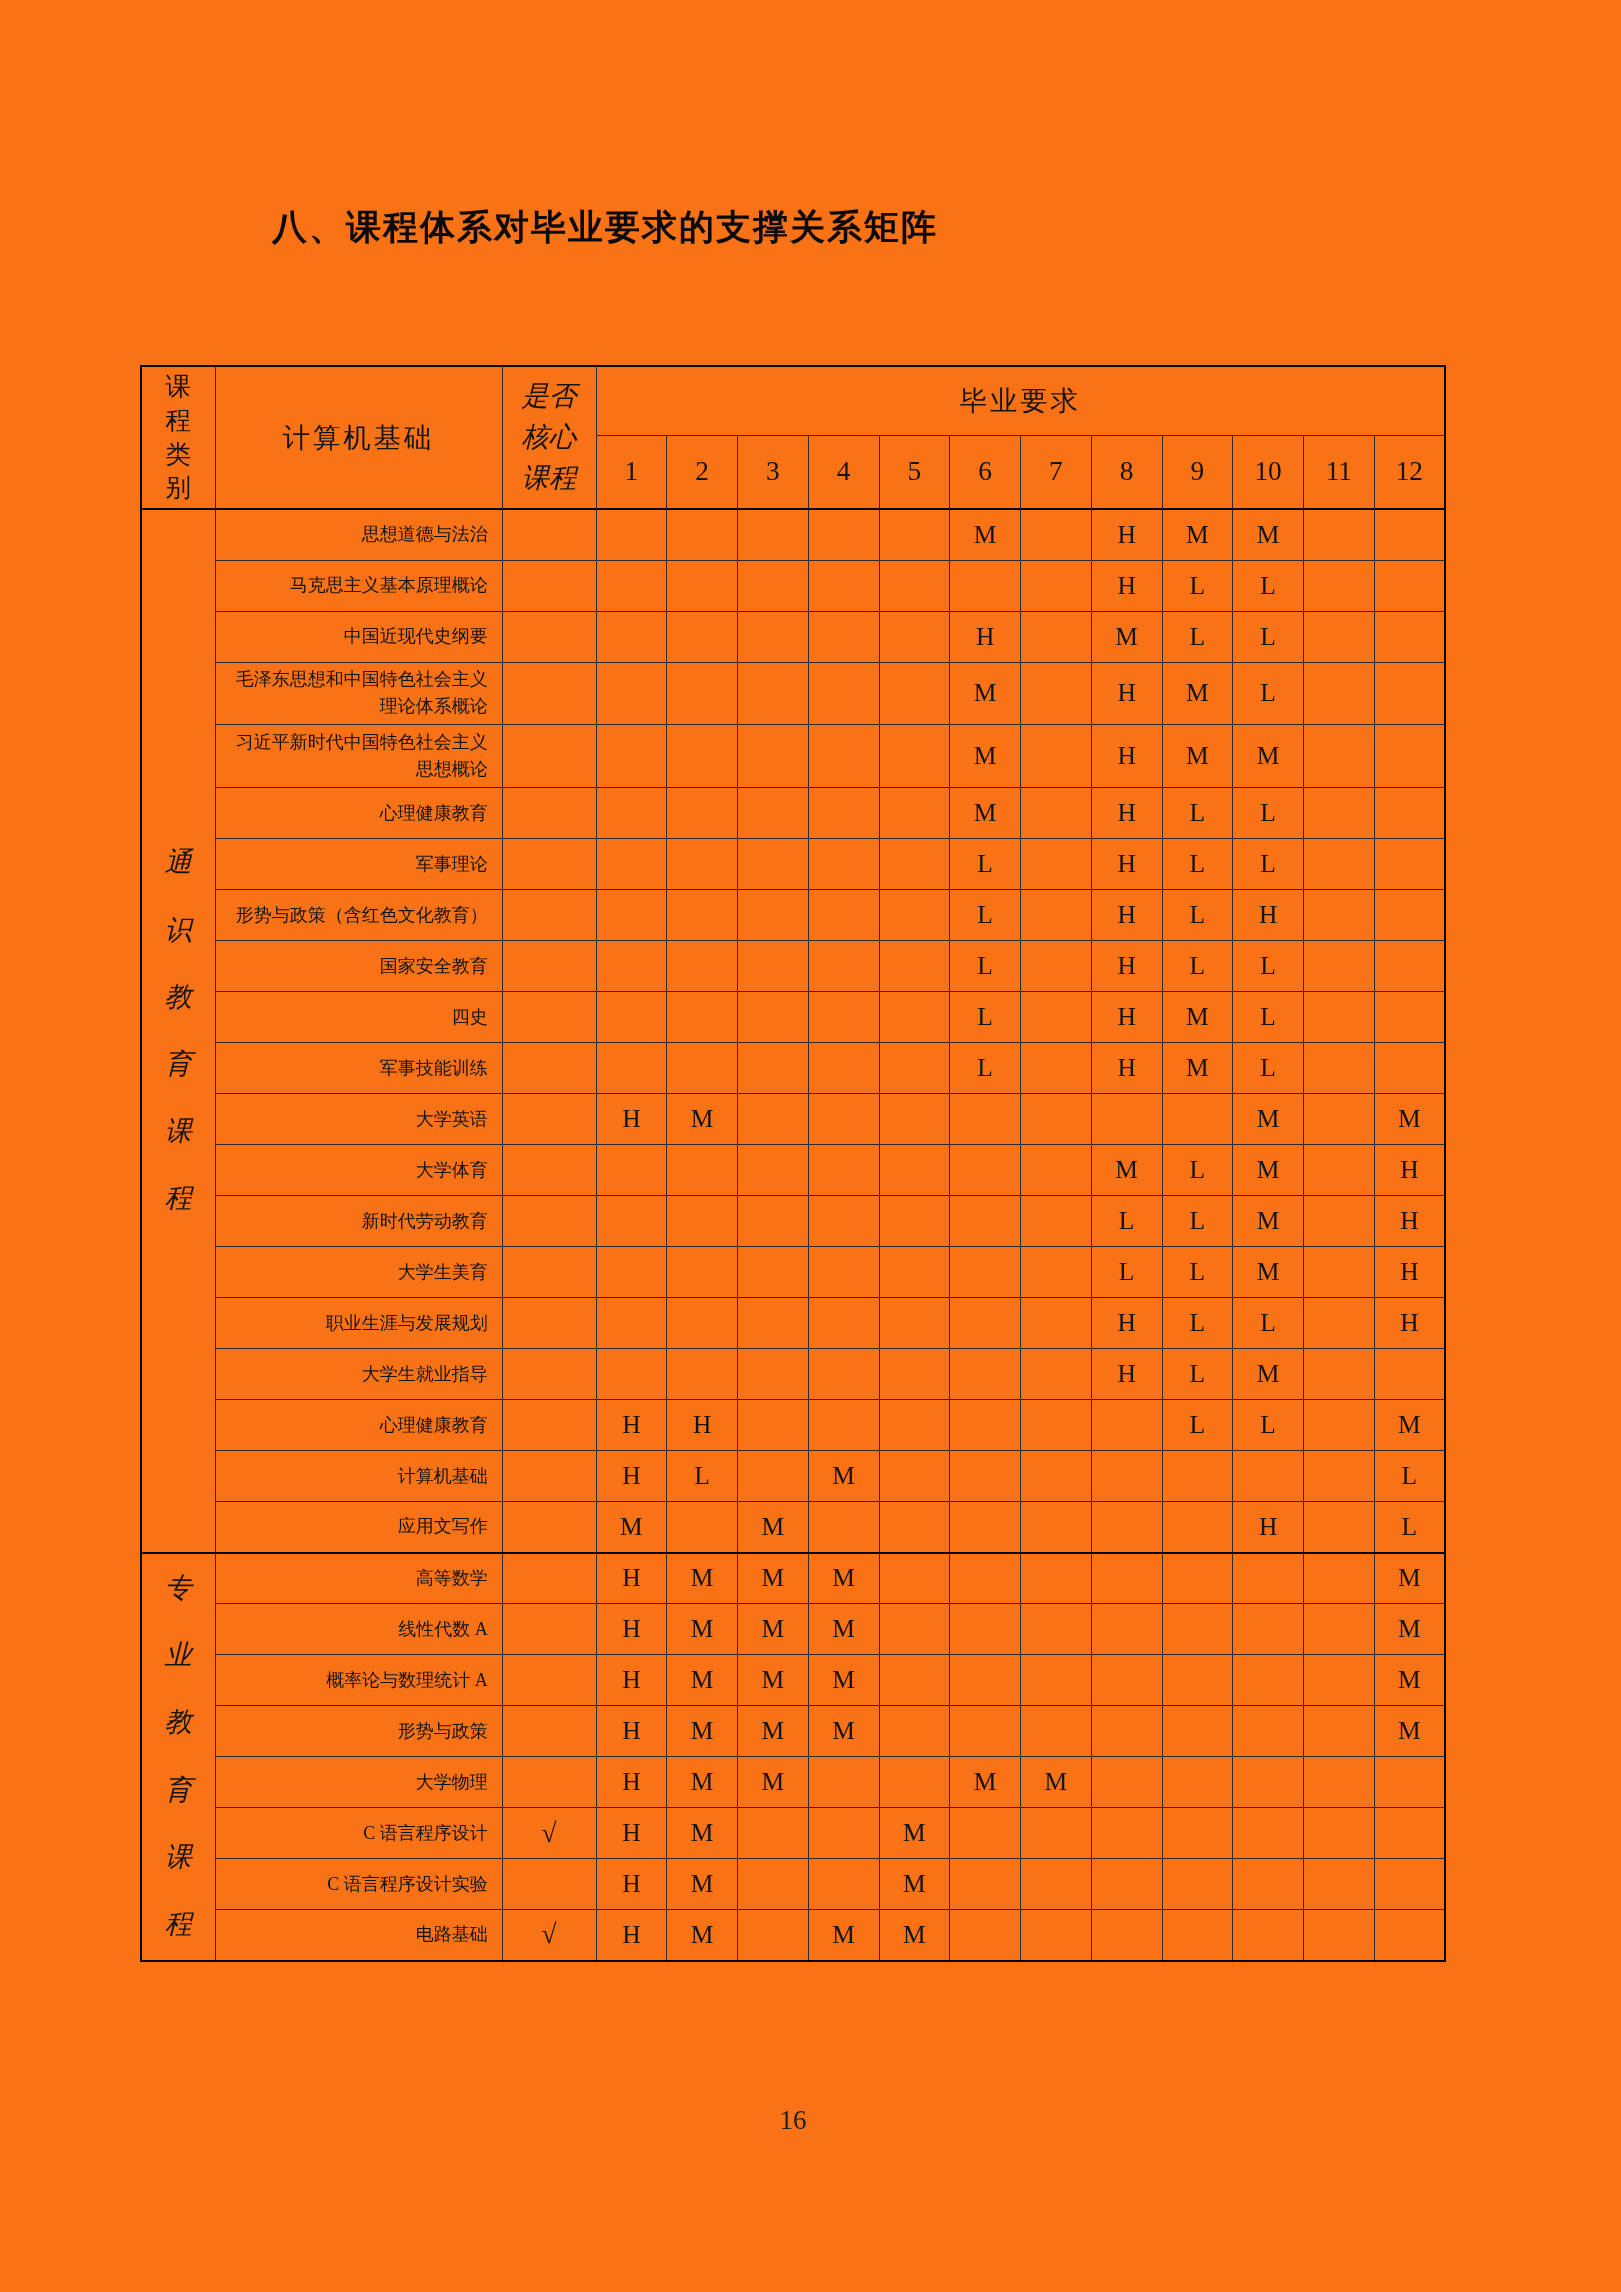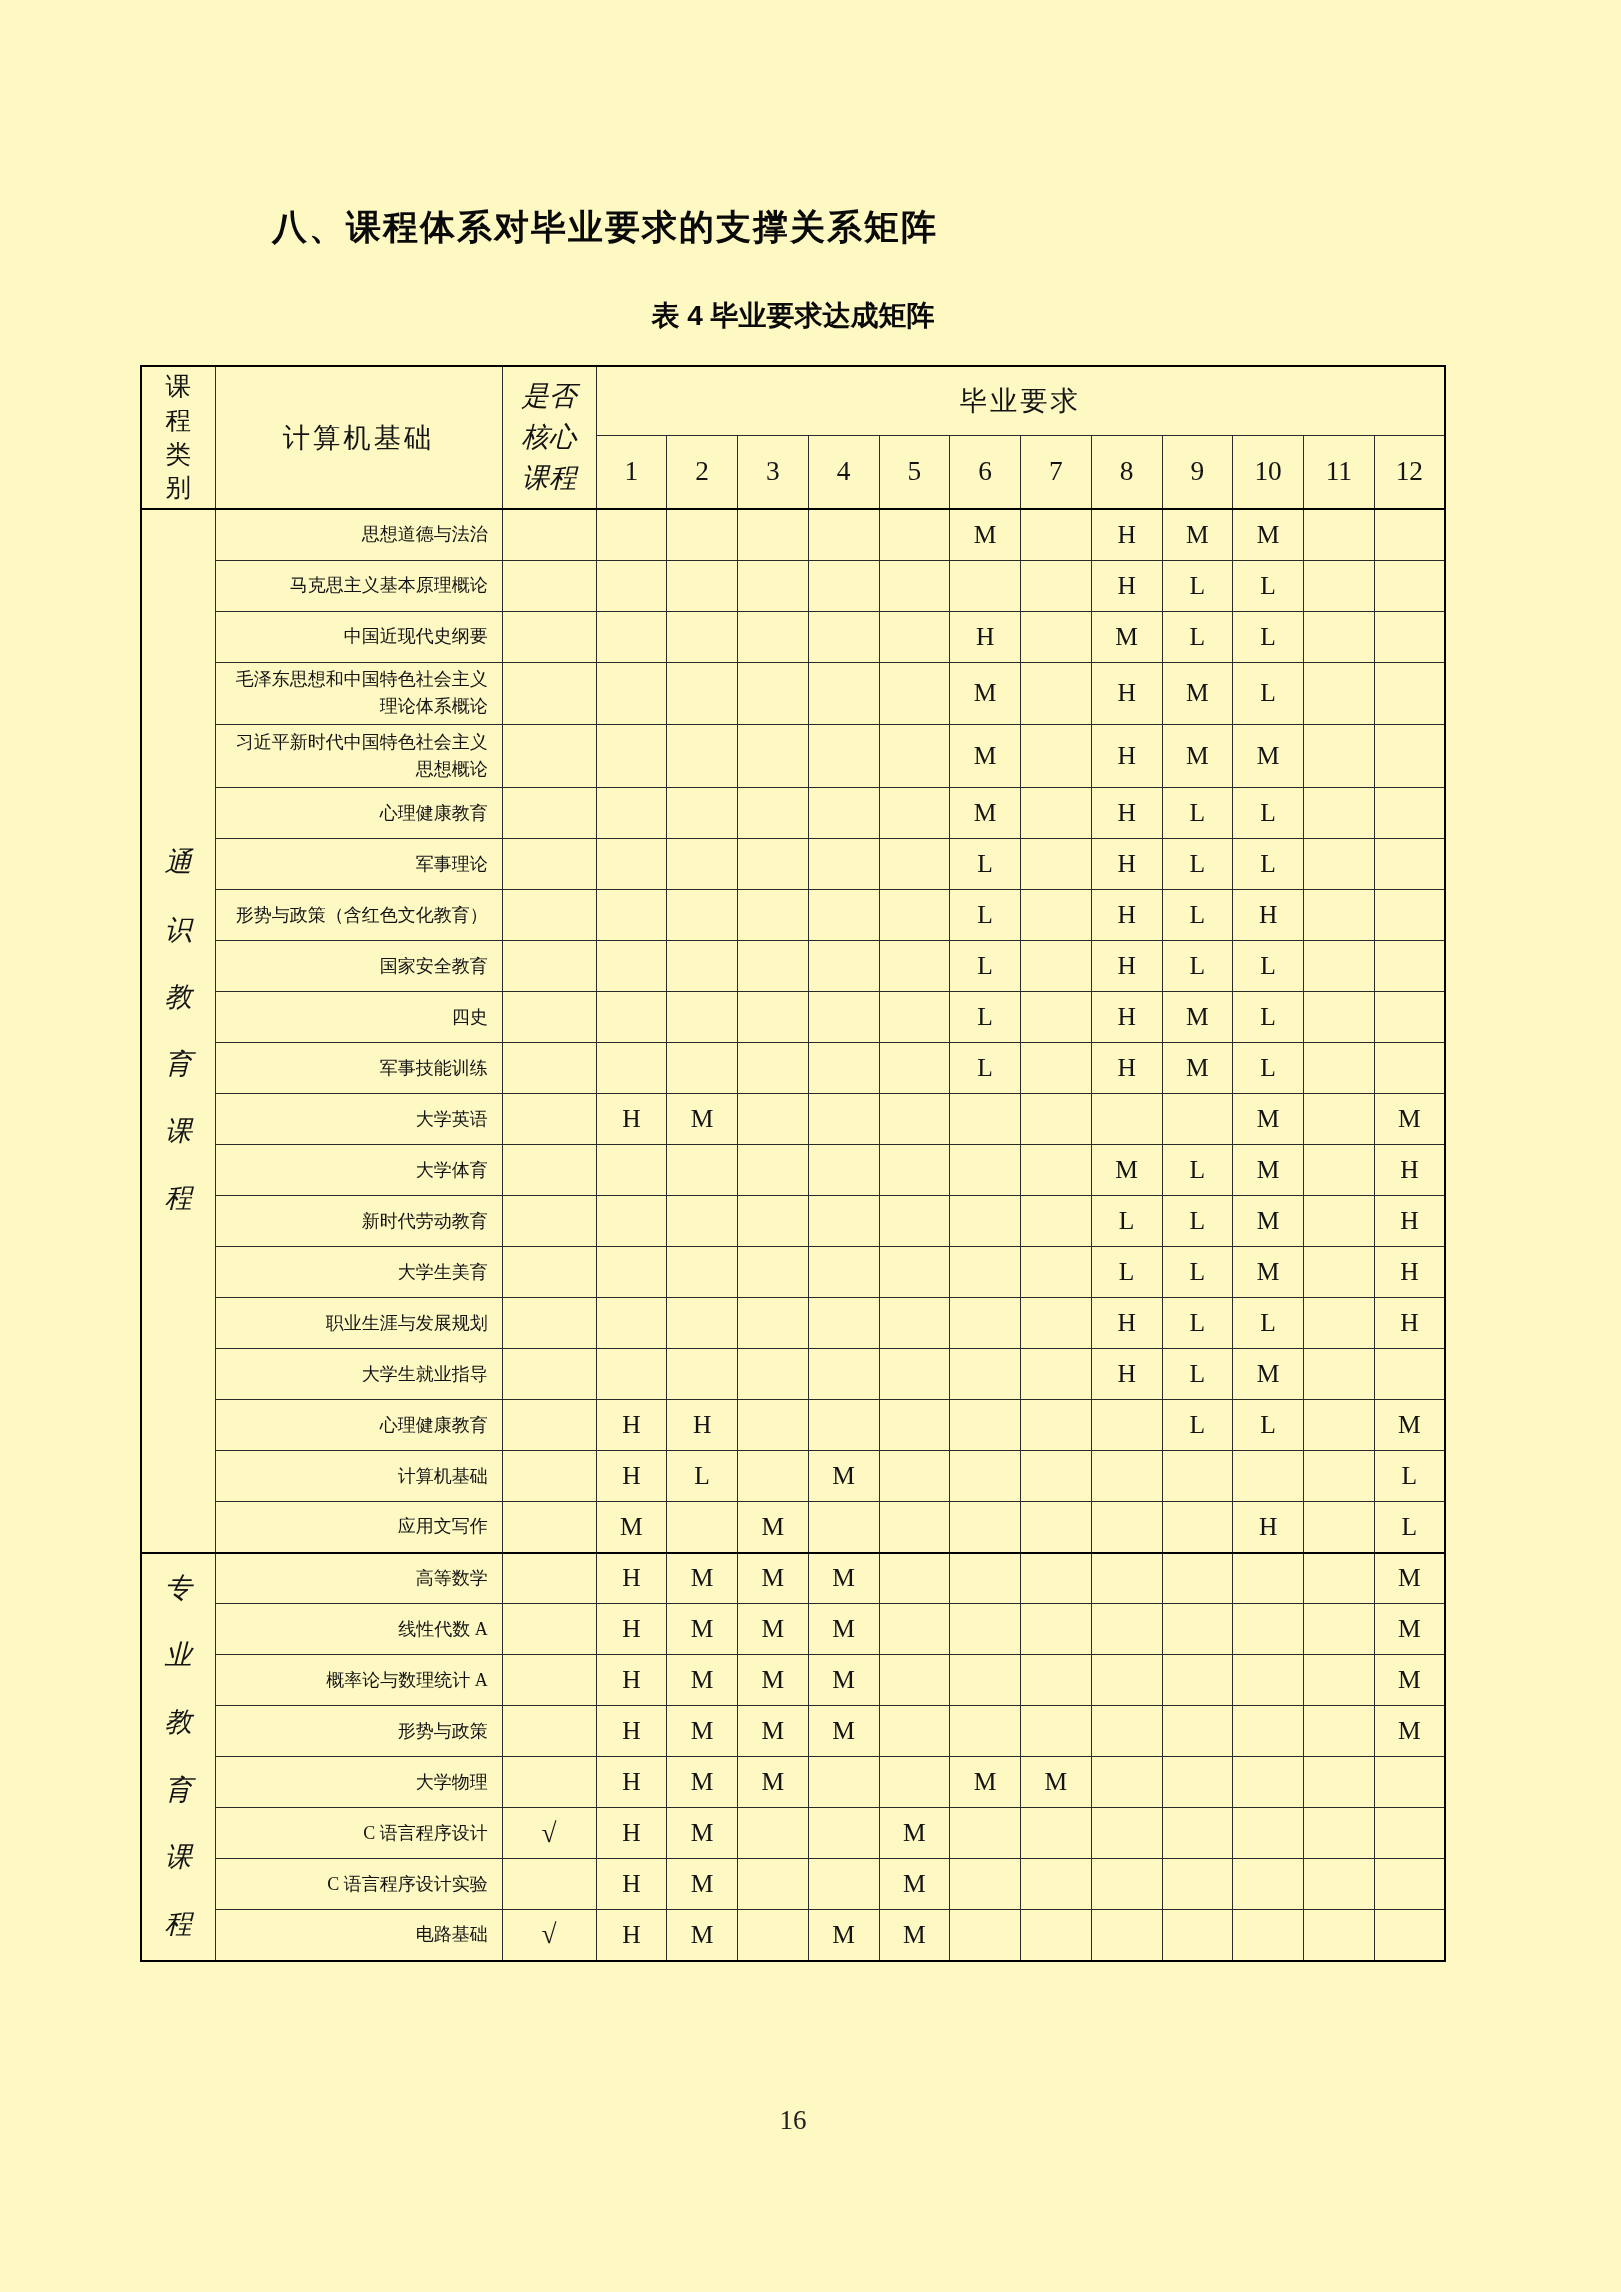--- a/index.html
+++ b/index.html
@@ -2,21 +2,21 @@
 <html><head>
 <meta charset="utf-8">
 <style>
   * { margin:0; padding:0; box-sizing:border-box; }
   html,body { background:#ffffff; }
   body {
     width:1621px; height:2293px;
     font-family:"Liberation Serif", serif;
     color:#141414;
   }
-  .page { position:relative; width:1621px; height:2293px; background:#fef9c3; overflow:hidden; }
+  .page { position:relative; width:1621px; height:2293px; background:#f97316; overflow:hidden; }
 
   .heading {
     position:absolute; left:272px; top:204px;
     font-family:"Liberation Sans", sans-serif;
     font-size:35px; font-weight:bold; letter-spacing:2px;
     color:#0a0a0a; white-space:nowrap;
   }
   .caption {
     position:absolute; left:140px; top:297px; width:1306px;
     text-align:center;
@@ -73,21 +73,20 @@
     text-align:center; font-size:27px; color:#222;
   }
 </style>
 </head>
 <body>
 
 <div class="page">
 
   <div class="heading">八、课程体系对毕业要求的支撑关系矩阵</div>
 
-  <div class="caption">表 4 毕业要求达成矩阵</div>
 
   <table class="matrix">
     <colgroup>
       <col class="c-cat">
         <col class="c-name">
         <col class="c-core">
       <col>
         <col>
         <col>
         <col>

